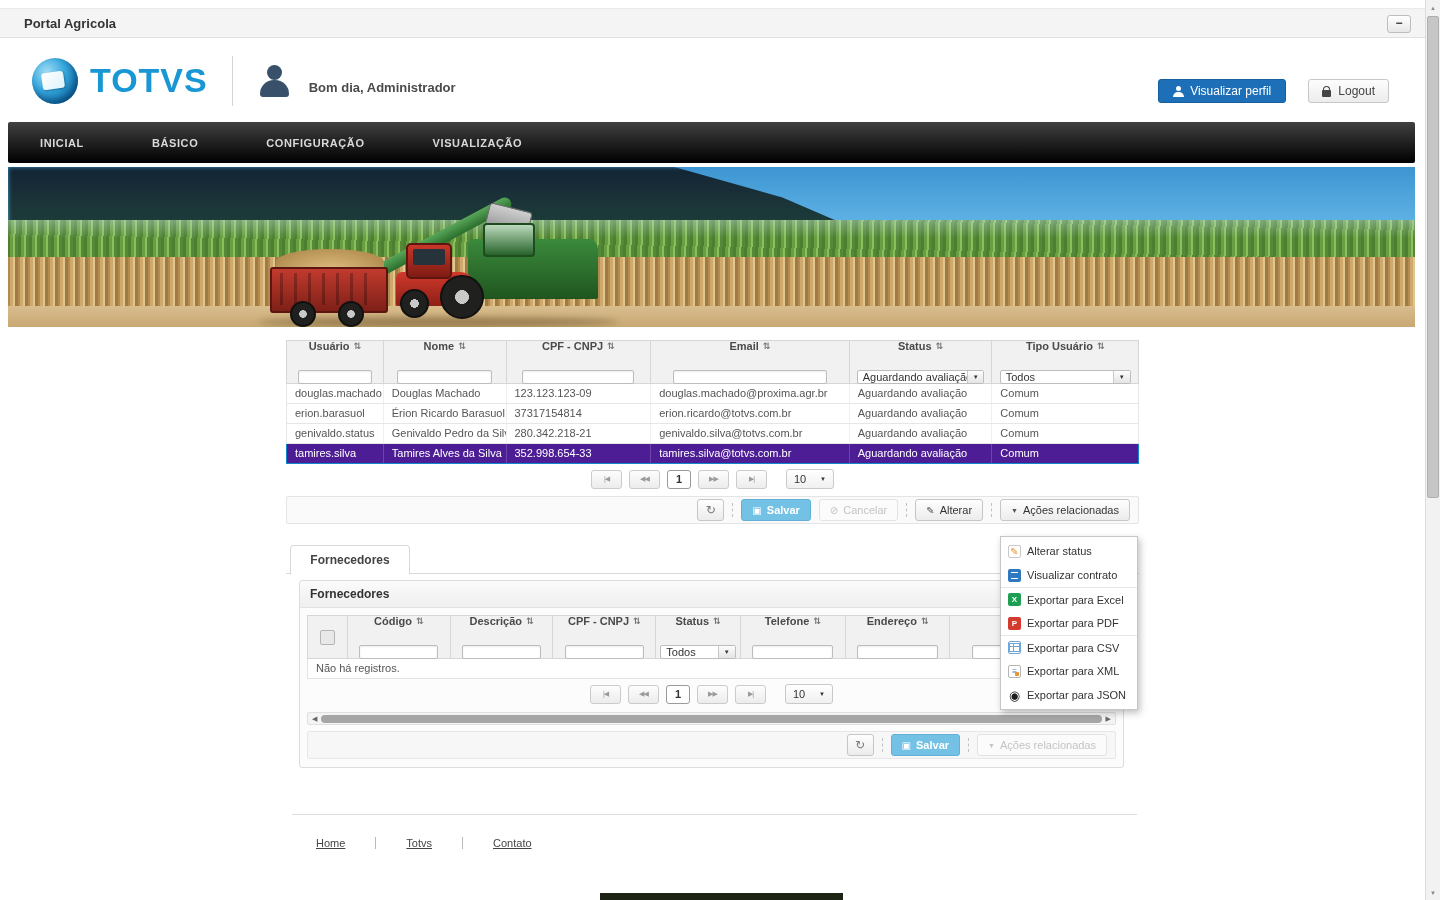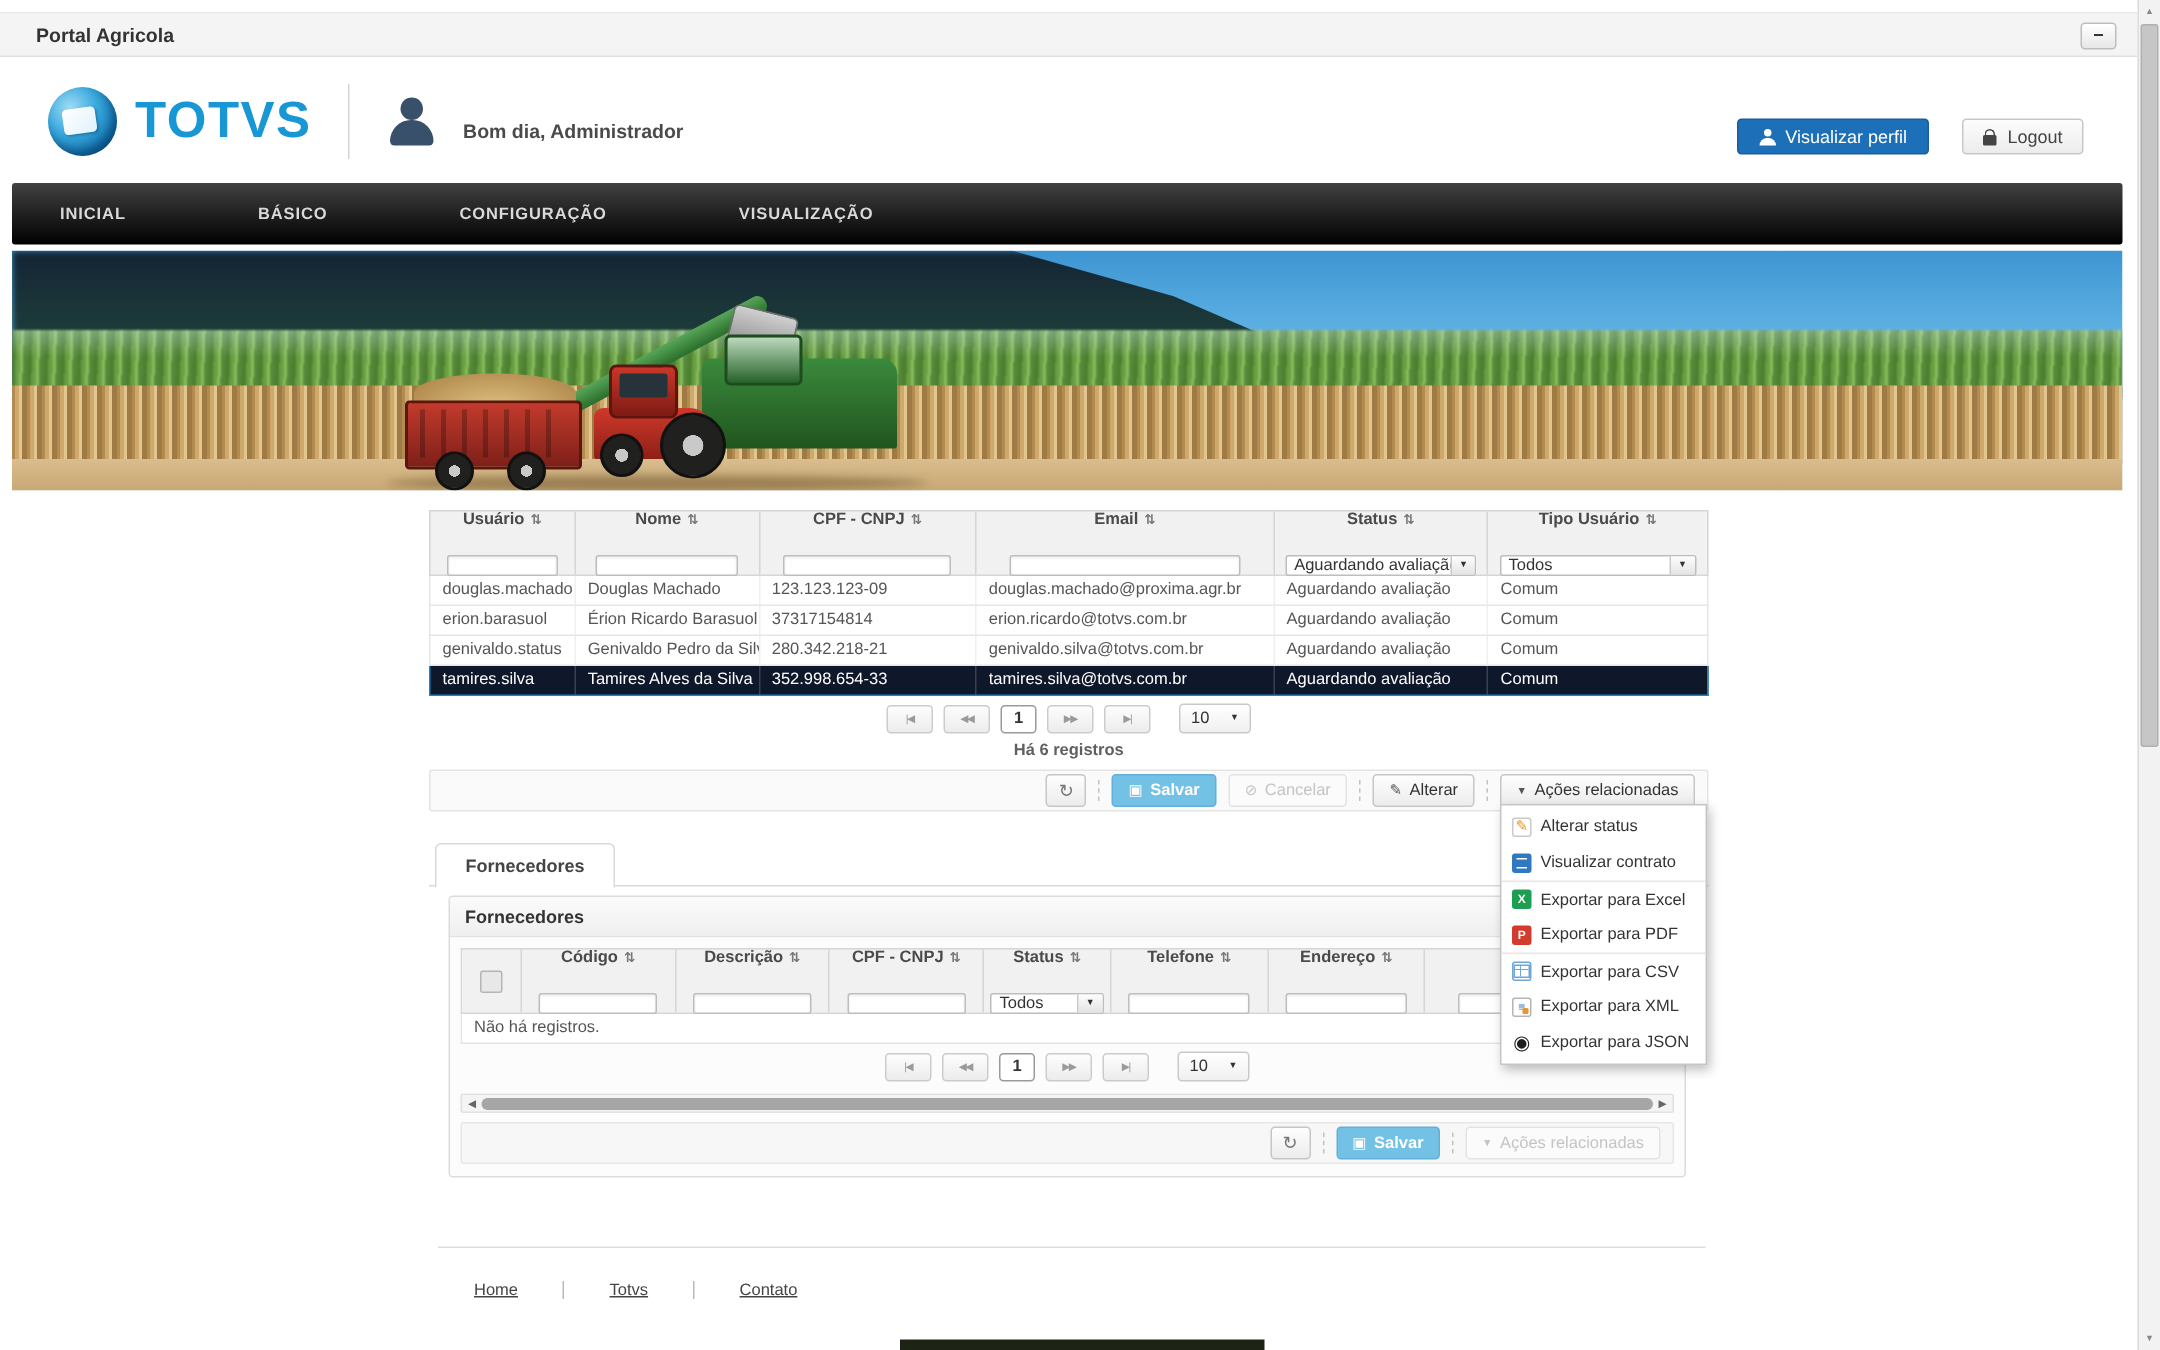--- a/index.html
+++ b/index.html
@@ -43,21 +43,21 @@
     background:linear-gradient(#fdfdfd,#ececec); border:1px solid #c7c7c7; border-radius:3px;
     color:#444; font-size:12px; cursor:pointer; }
   .mini-lock { position:relative; width:9px; height:11px; }
   .mini-lock::before { content:""; position:absolute; left:1px; top:0; width:5px; height:5px;
     border:1.5px solid #444; border-bottom:none; border-radius:4px 4px 0 0; }
   .mini-lock::after { content:""; position:absolute; left:0; top:4px; width:9px; height:7px; background:#444; border-radius:1px; }
 
   
   .navbar { position:absolute; left:8px; top:122px; width:1407px; height:41px;
     background:linear-gradient(#414141,#1a1a1a 60%, #000); border-radius:2px;
-    display:flex; align-items:center; padding-left:24px; gap:72px; }
+    display:flex; align-items:center; padding-left:24px; gap:52px; }
   .nav-item { color:#d9d9d9; font-size:11px; font-weight:bold; letter-spacing:.6px; cursor:pointer; padding:6px 8px; }
 
   
   .banner { position:absolute; left:8px; top:167px; width:1407px; height:160px; overflow:hidden; }
   .sky { position:absolute; inset:0; background:linear-gradient(180deg,#3d95d2 0%,#5fb2e4 35%,#a5d8f3 75%,#cfeaf9 100%); }
   .mountain { position:absolute; left:0; top:0; width:64%; height:68%;
     background:linear-gradient(180deg,#12202e 0%, #1d3a33 55%, #2e5340 85%, #48714c 100%);
     clip-path:polygon(0 0, 74% 0, 86% 28%, 100% 78%, 70% 96%, 0 100%); filter:blur(2px); opacity:.96; }
   .cane-green { position:absolute; left:0; top:33%; width:100%; height:29%;
     background:repeating-linear-gradient(92deg,#4c7f2e 0 3px,#699e43 3px 6px,#8abf5c 6px 8px,#56883a 8px 11px);
@@ -112,21 +112,21 @@
   .flt-select .arrow { width:17px; height:100%; background:linear-gradient(#fdfdfd,#e4e4e4);
     border-left:1px solid #c9c9c9; display:flex; align-items:center; justify-content:center; font-size:6px; color:#333; }
 
   .u0{width:97px;} .u1{width:123px;} .u2{width:145px;} .u3{width:199px;} .u4{width:143px;} .u5{width:146px;}
 
   .grid-row { display:flex; height:20px; background:#fff; border-left:1px solid #e6e6e6; border-right:1px solid #e6e6e6;
     border-bottom:1px solid #e6e6e6; }
   .gr-cell { font-size:11px; color:#555; padding-left:8px; line-height:19px; border-right:1px solid #efefef;
     white-space:nowrap; overflow:hidden; }
   .gr-cell:last-child { border-right:none; }
-  .grid-row.selected { background:#0f172a; border-color:#1287cb; }
+  .grid-row.selected { background:#4c1d95; border-color:#1287cb; }
   .grid-row.selected .gr-cell { color:#fff; border-right-color:rgba(255,255,255,.18); }
 
   .paginator { display:flex; justify-content:center; align-items:center; gap:7px; margin-top:5px; }
   .pg-btn { width:31px; height:19px; background:linear-gradient(#fdfdfd,#ececec); border:1px solid #cbcbcb;
     border-radius:3px; font-size:7px; color:#9a9a9a; display:flex; align-items:center; justify-content:center;
     letter-spacing:-1px; cursor:pointer; }
   .pg-cur { width:24px; height:19px; background:#fff; border:1px solid #9a9a9a; border-radius:3px;
     font-size:11px; font-weight:bold; color:#333; display:flex; align-items:center; justify-content:center; }
   .pg-size { margin-left:12px; width:48px; height:20px; background:linear-gradient(#fff,#f0f0f0);
     border:1px solid #c9c9c9; border-radius:3px; display:flex; align-items:center; justify-content:space-between;
@@ -360,21 +360,20 @@
         <div class="pg-btn">|◀</div>
         <div class="pg-btn">◀◀</div>
         <div class="pg-cur">1</div>
         <div class="pg-btn">▶▶</div>
         <div class="pg-btn">▶|</div>
         <div class="pg-size">
           <span>10</span>
           <span class="caret">▼</span>
         </div>
       </div>
-      <div class="records">Há 6 registros</div>
 
       <div class="toolbar">
         <div class="btn btn-refresh">↻</div>
         <div class="tb-sep"></div>
         <div class="btn btn-primary">
           <span class="ic">▣</span>
           <span>Salvar</span>
         </div>
         <div class="btn btn-disabled">
           <span class="ic">⊘</span>

